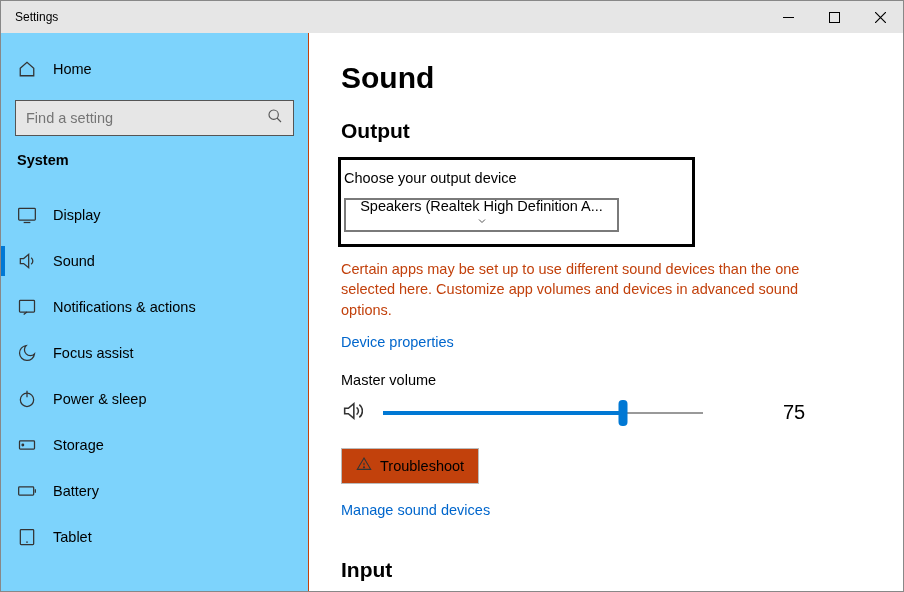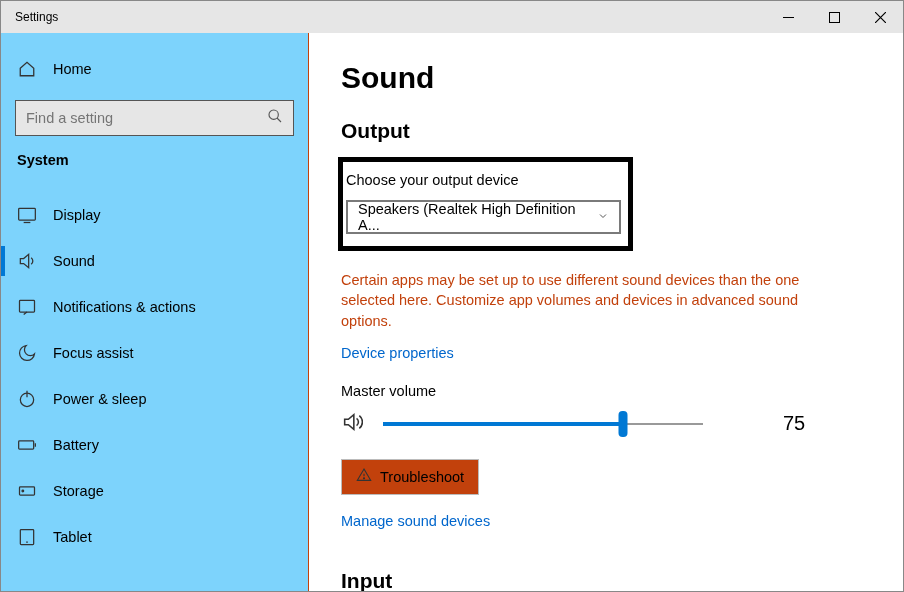--- a/index.html
+++ b/index.html
@@ -115,42 +115,43 @@
       font-size: 30px;
       font-weight: 600;
       margin-bottom: 24px;
     }
     .section-title {
       font-size: 21px;
       font-weight: 600;
       margin-bottom: 14px;
     }
     .highlight-box {
-      border: 5px solid #000000;
+      border: 3px solid #000000;
       padding: 10px 12px 12px 0;
       margin-left: -3px;
-      margin-bottom: 19px;
-      width: 295px;
+      margin-bottom: 12px;
+      width: 357px;
     }
     .field-label {
       font-size: 14.5px;
       color: #000;
       margin-bottom: 12px;
       margin-left: 3px;
     }
     .dropdown {
       width: 275px;
       height: 34px;
       border: 2px solid #7a7a7a;
       display: flex;
       align-items: center;
       padding: 0 10px;
       font-size: 14.5px;
       justify-content: flex-end;
       margin-left: 3px;
+      flex-direction: column;
     }
     .help-text {
       font-size: 14.5px;
       color: #c2410c;
       max-width: 460px;
       line-height: 1.4;
       margin-bottom: 14px;
     }
     .link {
       color: #0066cc;
@@ -302,35 +303,35 @@
             <circle cx="12" cy="13" r="8"></circle>
             <path d="M12 2v8"></path>
           </svg>
       </span>
       <span>Power &amp; sleep</span>
     </div>
 
     <div class="nav-row">
       <span class="nav-icon">
         <svg width="20" height="20" viewBox="0 0 24 24" fill="none" stroke="currentColor" stroke-width="1.5">
+            <rect x="3" y="7" width="18" height="10" rx="1"></rect>
+            <circle cx="7" cy="12" r="1" fill="currentColor"></circle>
+          </svg>
+      </span>
+      <span>Storage</span>
+    </div>
+
+    <div class="nav-row">
+      <span class="nav-icon">
+        <svg width="20" height="20" viewBox="0 0 24 24" fill="none" stroke="currentColor" stroke-width="1.5">
             <rect x="2" y="7" width="18" height="10" rx="1"></rect>
             <path d="M22 10v4"></path>
           </svg>
       </span>
       <span>Battery</span>
-    </div>
-
-    <div class="nav-row">
-      <span class="nav-icon">
-        <svg width="20" height="20" viewBox="0 0 24 24" fill="none" stroke="currentColor" stroke-width="1.5">
-            <rect x="3" y="7" width="18" height="10" rx="1"></rect>
-            <circle cx="7" cy="12" r="1" fill="currentColor"></circle>
-          </svg>
-      </span>
-      <span>Storage</span>
     </div>
 
     <div class="nav-row">
       <span class="nav-icon">
         <svg width="20" height="20" viewBox="0 0 24 24" fill="none" stroke="currentColor" stroke-width="1.5">
             <rect x="4" y="3" width="16" height="18" rx="1"></rect>
             <path d="M11 18h2"></path>
           </svg>
       </span>
       <span>Tablet</span>

